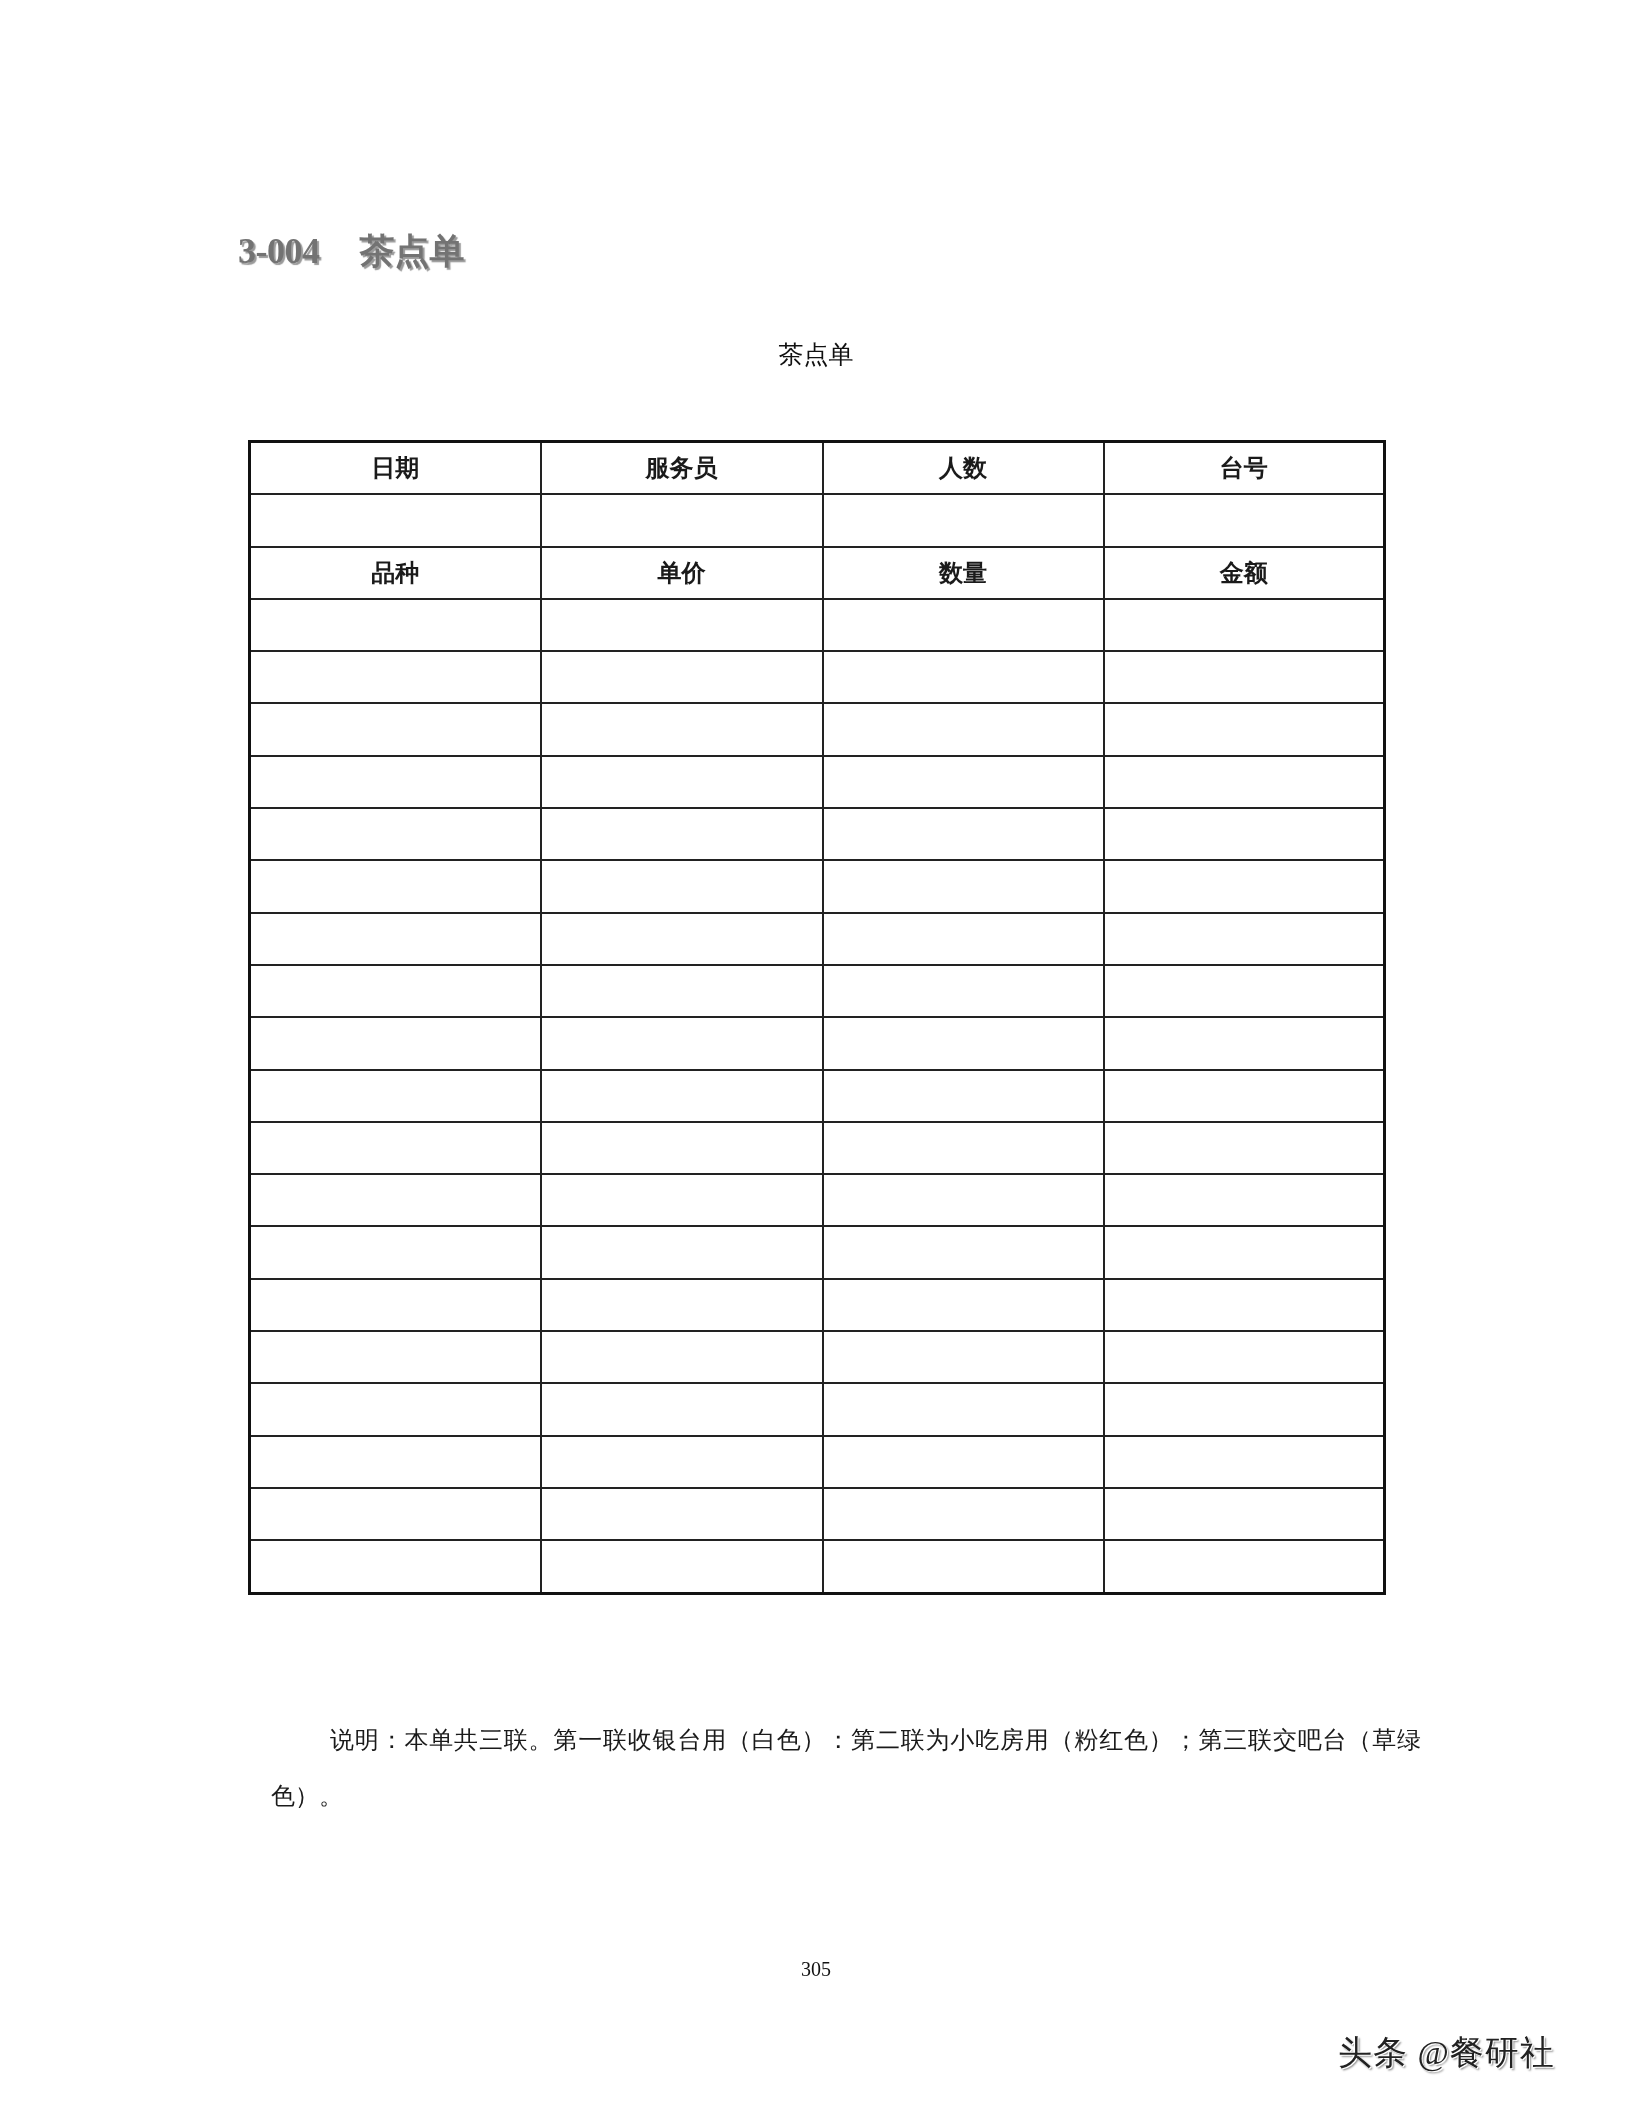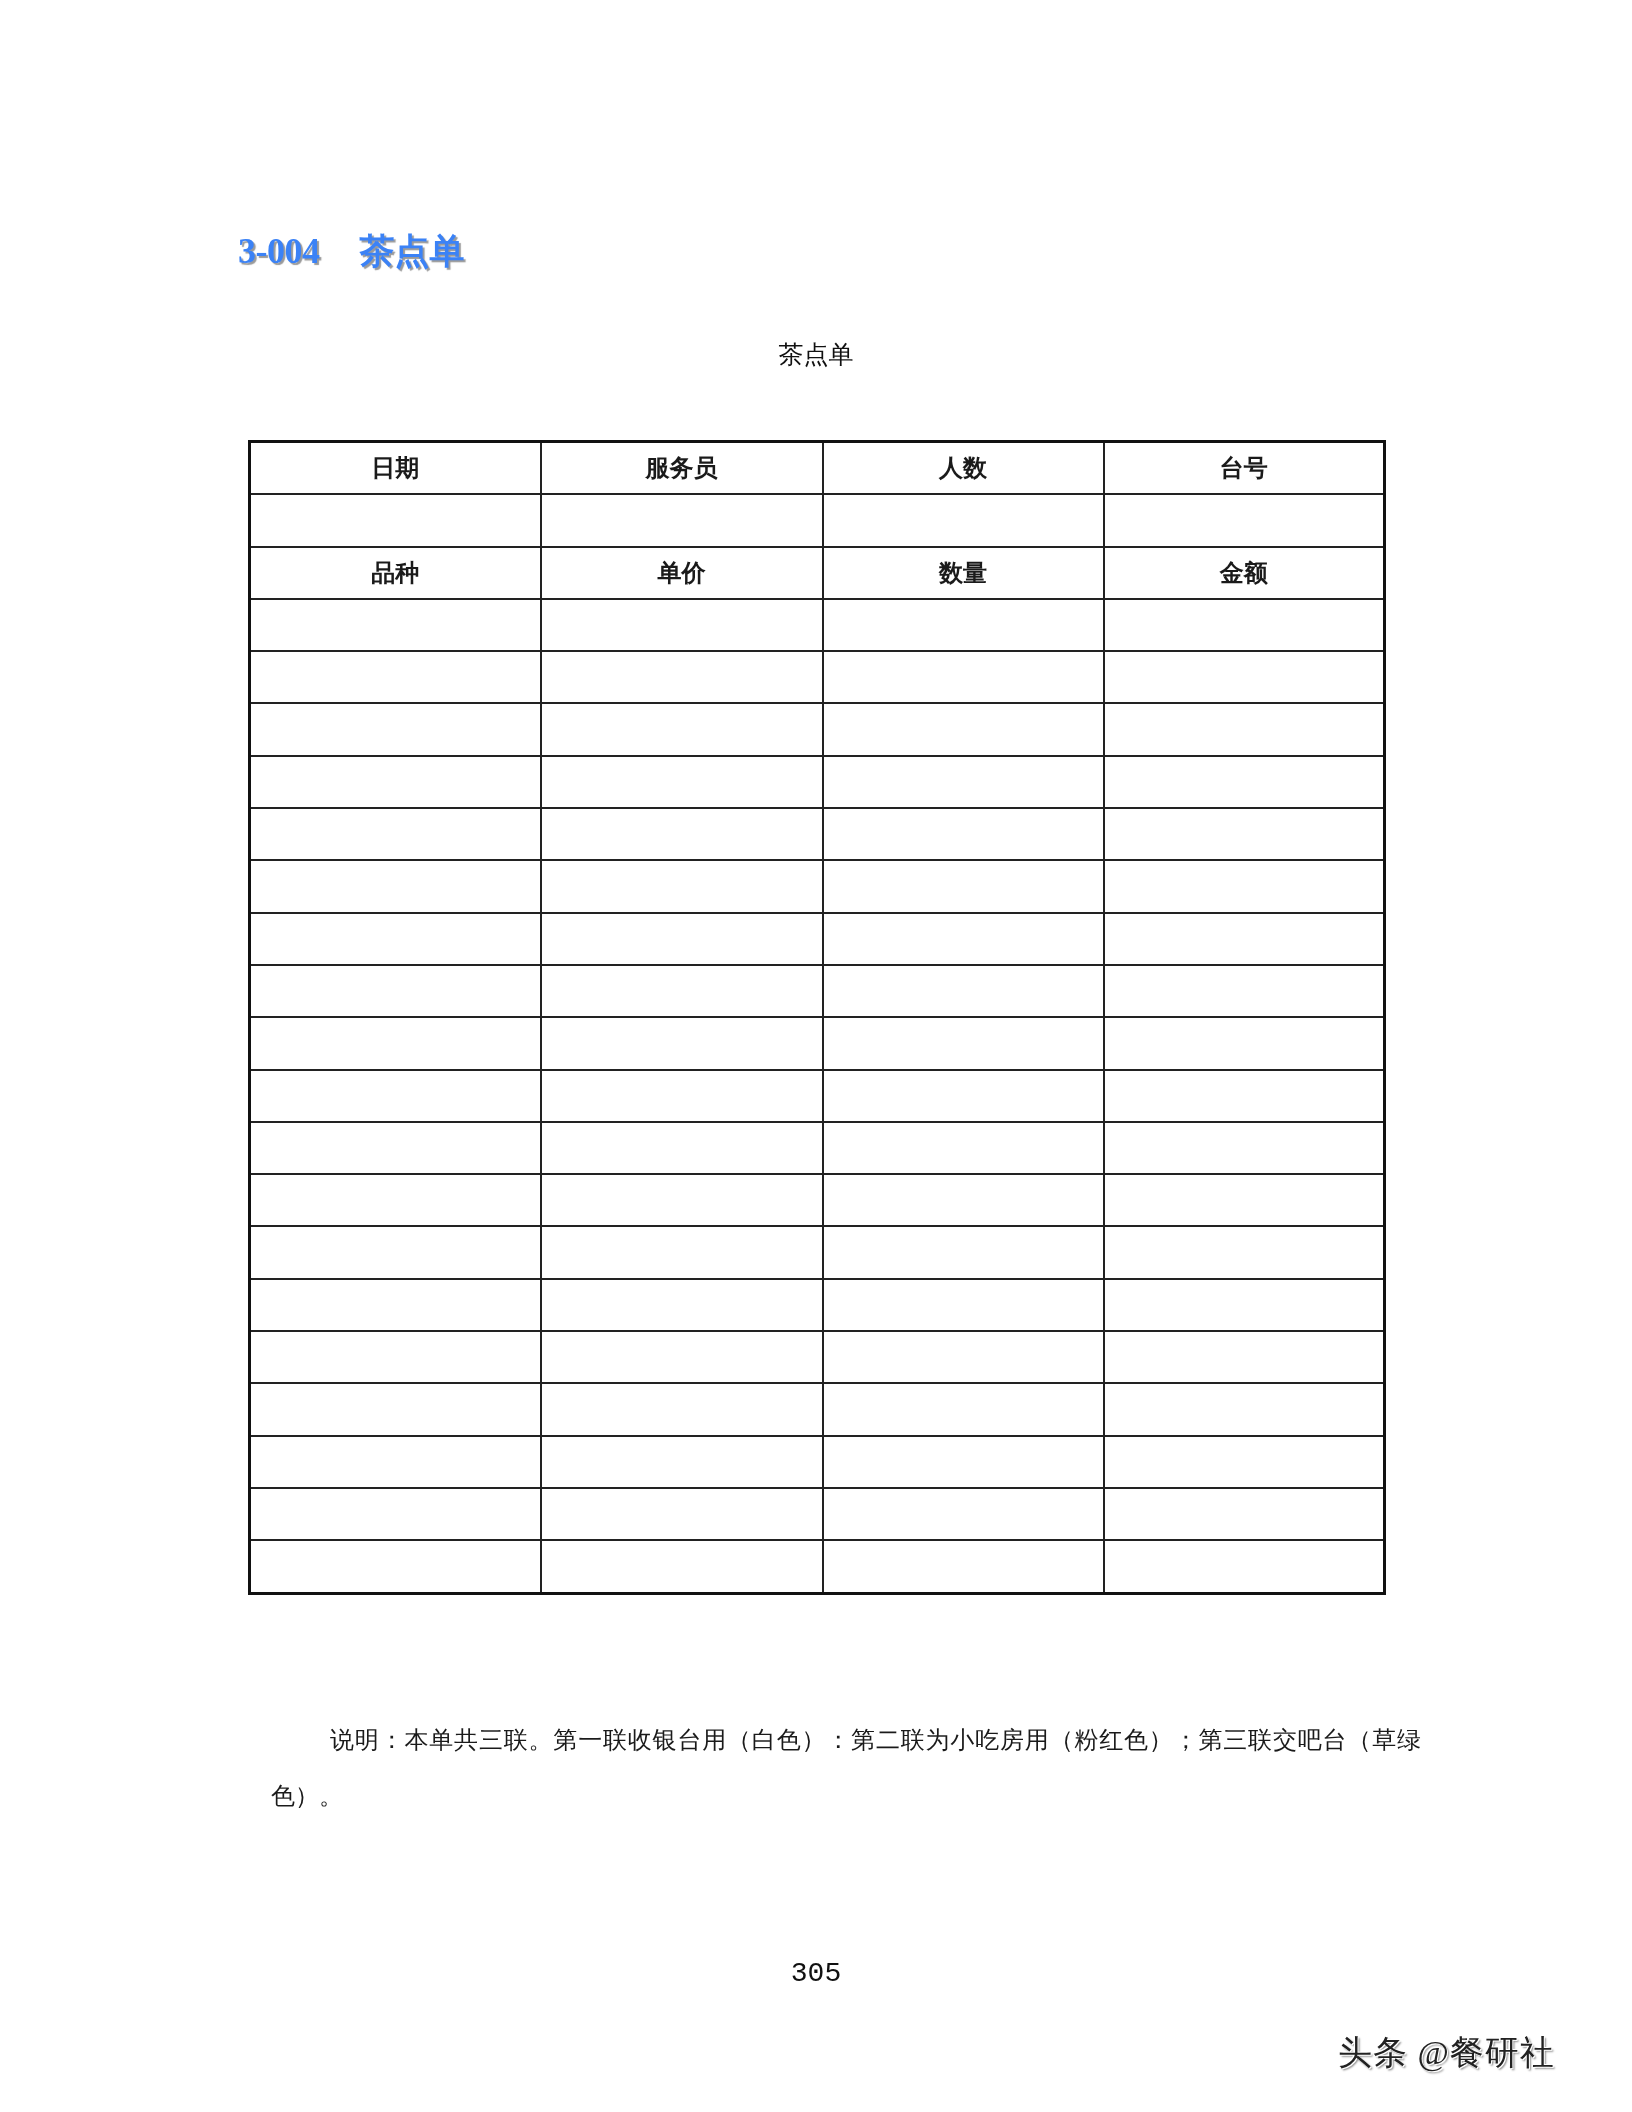--- a/index.html
+++ b/index.html
@@ -17,21 +17,21 @@
     }
     .section-title {
       position: absolute;
       left: 238px;
       top: 226px;
       height: 50px;
       display: flex;
       align-items: center;
       font-weight: bold;
       font-size: 36px;
-      color: #3b82f6;
+      color: #737373;
       text-shadow: 2px 2px 1px #9a9a9a;
       white-space: nowrap;
     }
     .section-title .code {
       font-family: "Liberation Serif", "DejaVu Serif", serif;
       letter-spacing: -0.5px;
     }
     .section-title .name {
       margin-left: 40px;
       font-family: "DejaVu Sans", "Liberation Sans", sans-serif;
@@ -86,22 +86,22 @@
       text-align: justify;
       text-indent: 59px;
       margin-left: 31px;
     }
     .page-number {
       position: absolute;
       left: 0;
       width: 1632px;
       top: 1958px;
       text-align: center;
-      font-family: Liberation Mono, monospace;
-      font-size: 28px;
+      font-family: Liberation Serif, serif;
+      font-size: 20px;
       color: #111;
     }
     .watermark {
       position: absolute;
       left: 1338px;
       top: 2030px;
       font-family: Liberation Serif, serif;
       font-size: 34px;
       color: #222;
       white-space: nowrap;

